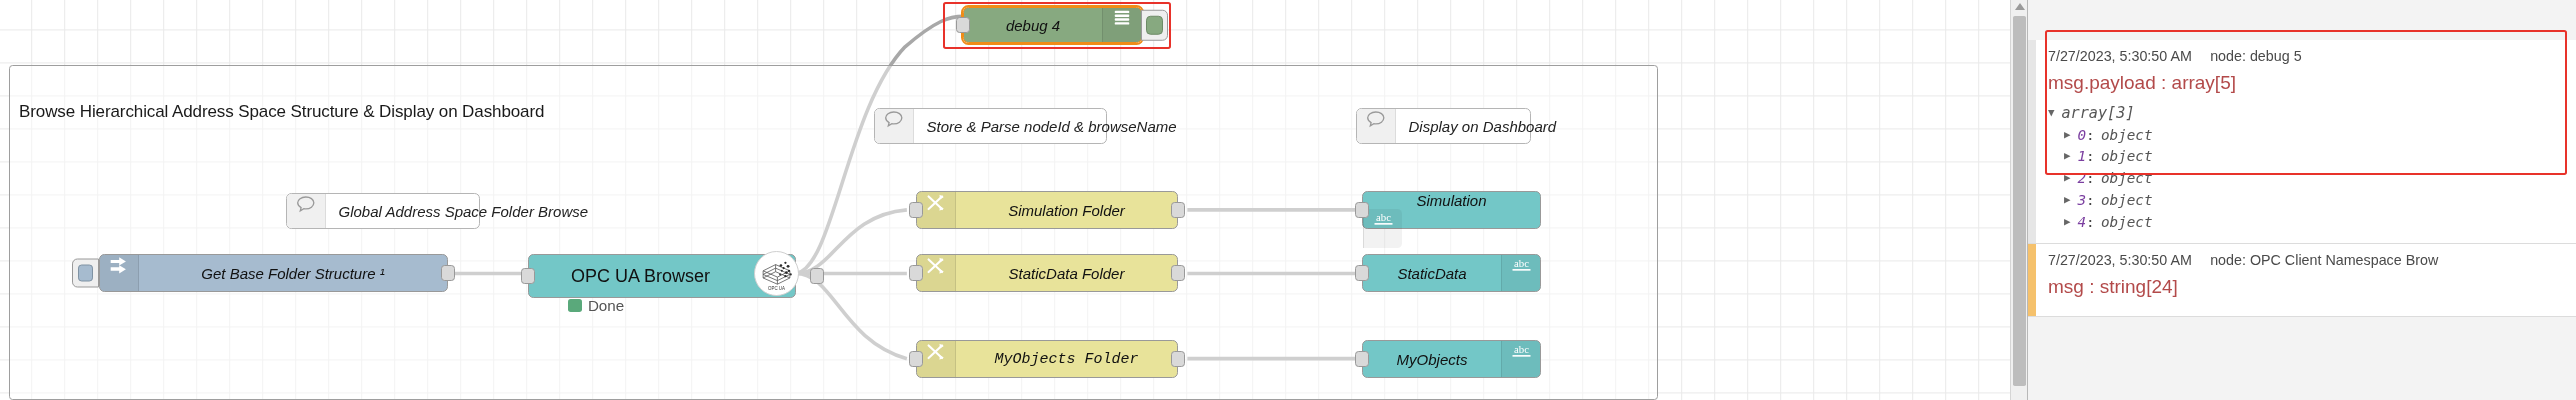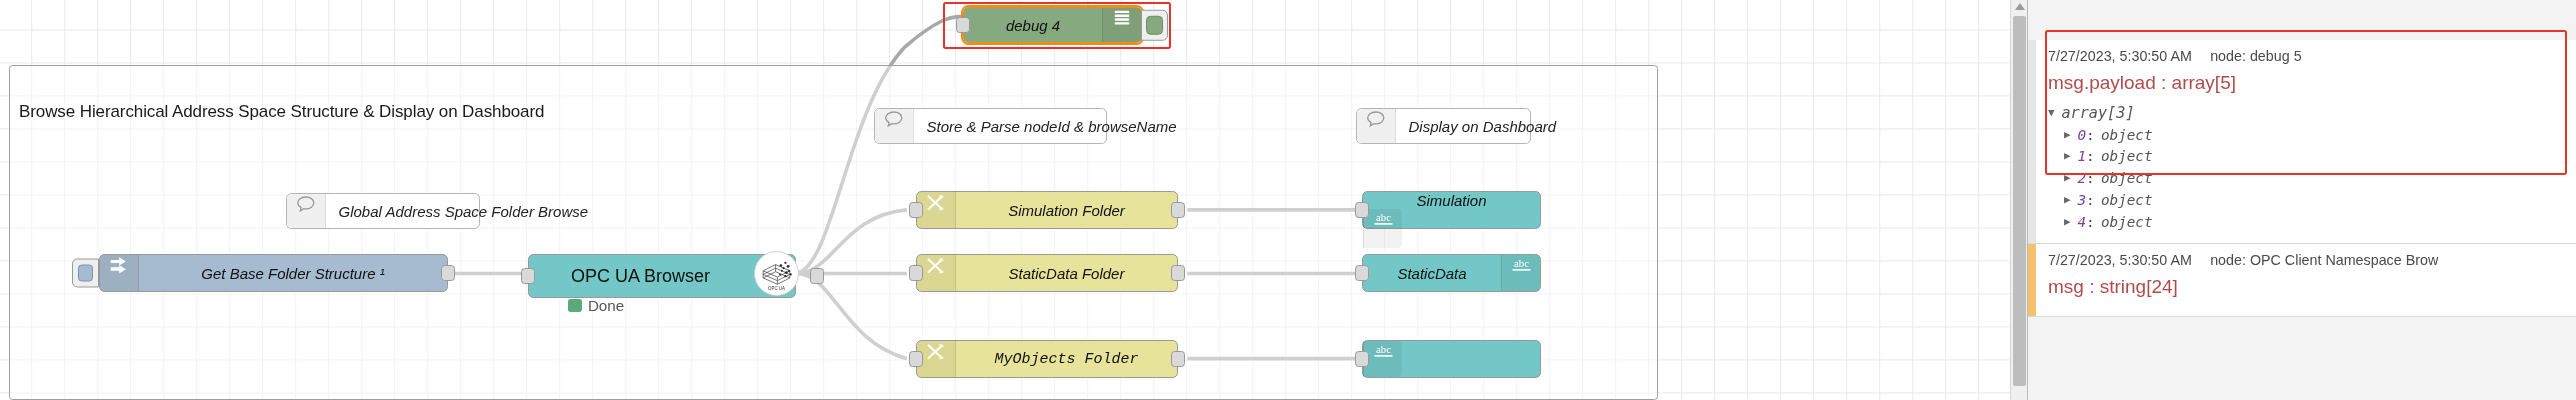--- a/index.html
+++ b/index.html
@@ -424,20 +424,21 @@
       <span class="icon-cell right" style="background:rgba(0,0,0,0.05);">
         <svg width="27" height="20" viewBox="0 0 30 22" aria-hidden="true">
           <text x="15" y="13" font-size="12" text-anchor="middle" fill="#ffffff" font-family="Liberation Serif, serif">abc</text>
           <rect x="5" y="15.5" width="20" height="1.8" fill="#ffffff"></rect>
         </svg>
       </span>
     </div>
 
     <div class="node n-ui" style="left:1362px; top:340px; width:179px; height:38px;">
       <span class="port in"></span>
+      <span class="label">MyObjects</span>
       <span class="icon-cell right" style="background:rgba(0,0,0,0.05);">
         <svg width="27" height="20" viewBox="0 0 30 22" aria-hidden="true">
           <text x="15" y="13" font-size="12" text-anchor="middle" fill="#ffffff" font-family="Liberation Serif, serif">abc</text>
           <rect x="5" y="15.5" width="20" height="1.8" fill="#ffffff"></rect>
         </svg>
       </span>
     </div>
 
     <div id="canvas-scrollbar">
       <div class="arrow-up"></div>

